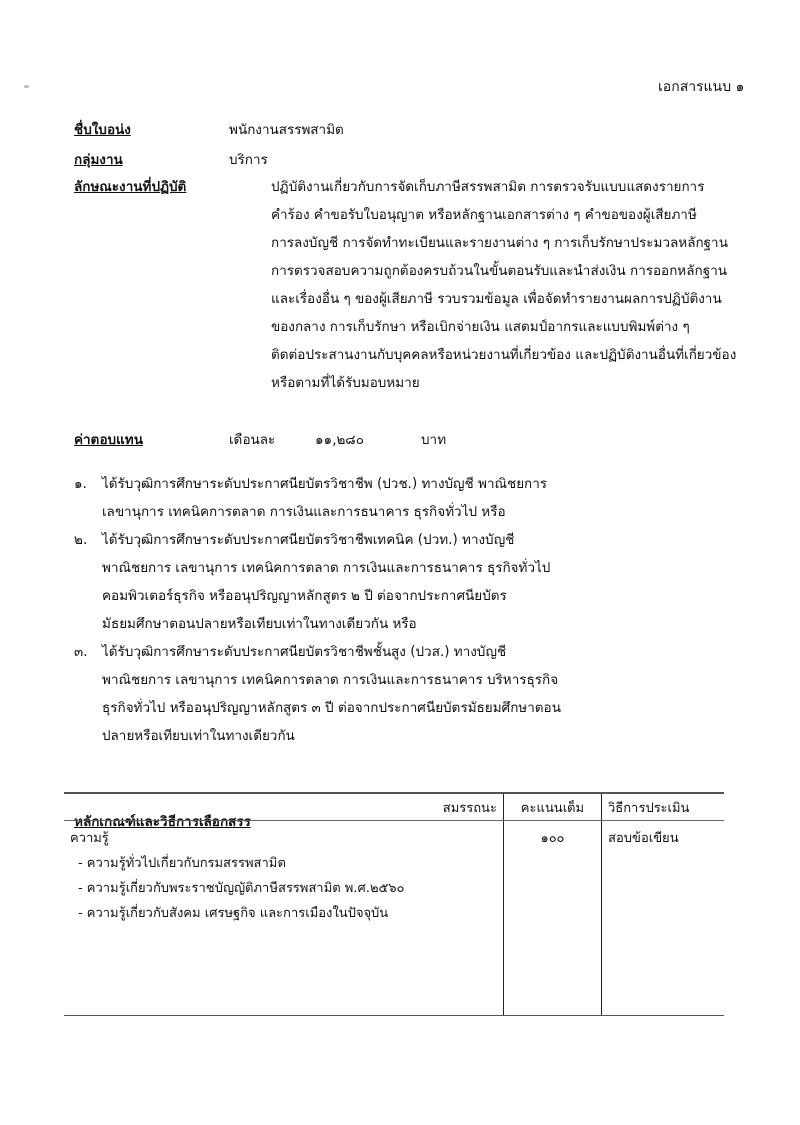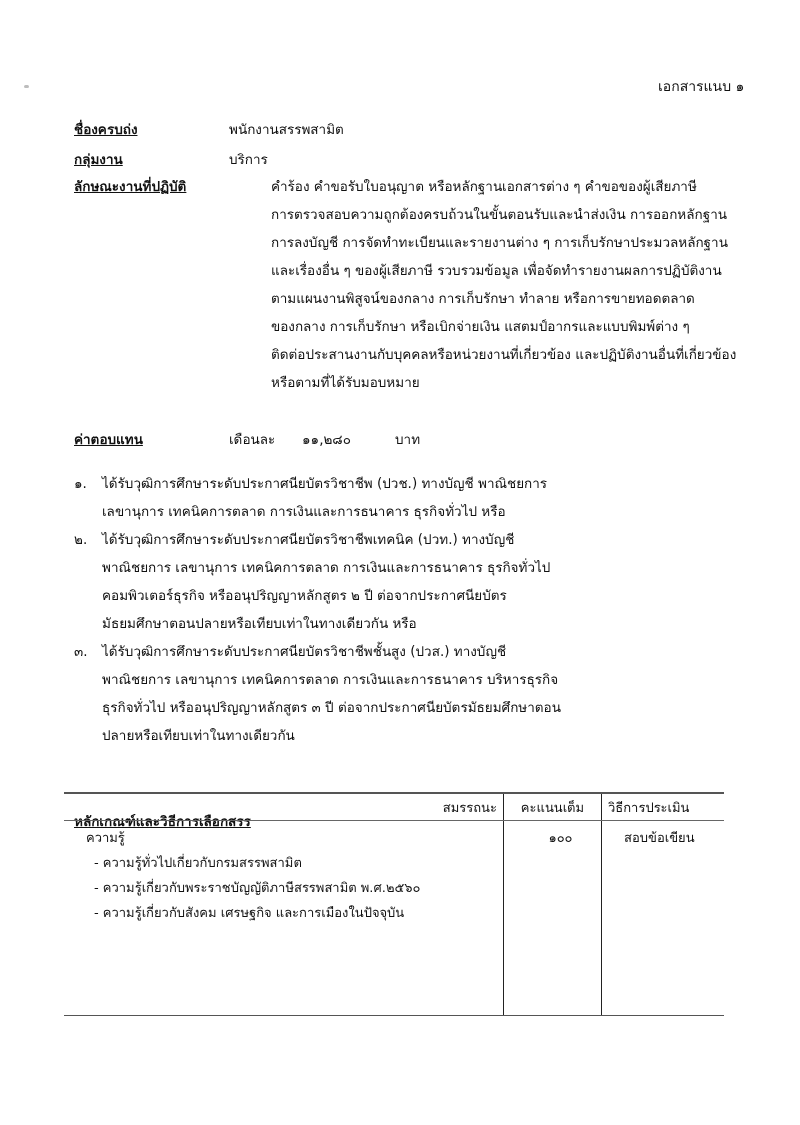--- a/index.html
+++ b/index.html
@@ -51,21 +51,21 @@
     .value {
       flex: 1;
     }
     .lines .ln {
       height: 28px;
       line-height: 28px;
       white-space: nowrap;
     }
     .compensation {
       display: flex;
-      gap: 3px;
+      gap: 16px;
       align-items: flex-end;
     }
     .compensation span { display: inline-block; }
     .comp-prefix { width: 70px; }
     .comp-amount { width: 90px; }
     .qual-item { margin-bottom: 0; }
     .qual-item .ln { padding-left: 28px; }
     .qual-item .ln.first { padding-left: 0; }
     .qual-num { display: inline-block; width: 28px; }
 
@@ -106,51 +106,50 @@
     }
     .criteria-table .c3 {
       width: 110px;
       text-align: left;
       border-left: 1px solid #222;
     }
     .comp-line {
       height: 25px;
       line-height: 25px;
       white-space: nowrap;
-      margin-left: 16px;
     }
     .comp-sub { padding-left: 8px; }
   </style>
 </head>
 <body>
 
 <div class="page">
 
   <div class="scan-dot"></div>
 
   <div class="header-attach">เอกสารแนบ ๑</div>
 
   <div class="row" style="top:118px;">
-    <div class="label">ชื่องครบถ่ง</div>
+    <div class="label">ชื่บใบอน่ง</div>
     <div class="value">พนักงานสรรพสามิต</div>
   </div>
 
   <div class="row" style="top:148px;">
     <div class="label">กลุ่มงาน</div>
     <div class="value">บริการ</div>
   </div>
 
   <div class="row" style="top:172px;gap:42px;">
     <div class="label" style="line-height:28px;">ลักษณะงานที่ปฏิบัติ</div>
     <div class="value lines">
+      <div class="ln">ปฏิบัติงานเกี่ยวกับการจัดเก็บภาษีสรรพสามิต  การตรวจรับแบบแสดงรายการ</div>
       <div class="ln">คำร้อง  คำขอรับใบอนุญาต  หรือหลักฐานเอกสารต่าง ๆ คำขอของผู้เสียภาษี</div>
+      <div class="ln">การลงบัญชี  การจัดทำทะเบียนและรายงานต่าง ๆ  การเก็บรักษาประมวลหลักฐาน</div>
       <div class="ln">การตรวจสอบความถูกต้องครบถ้วนในขั้นตอนรับและนำส่งเงิน  การออกหลักฐาน</div>
-      <div class="ln">การลงบัญชี  การจัดทำทะเบียนและรายงานต่าง ๆ  การเก็บรักษาประมวลหลักฐาน</div>
       <div class="ln">และเรื่องอื่น ๆ ของผู้เสียภาษี  รวบรวมข้อมูล  เพื่อจัดทำรายงานผลการปฏิบัติงาน</div>
-      <div class="ln">ตามแผนงานพิสูจน์ของกลาง  การเก็บรักษา  ทำลาย  หรือการขายทอดตลาด</div>
       <div class="ln">ของกลาง  การเก็บรักษา  หรือเบิกจ่ายเงิน  แสตมป์อากรและแบบพิมพ์ต่าง ๆ</div>
       <div class="ln">ติดต่อประสานงานกับบุคคลหรือหน่วยงานที่เกี่ยวข้อง  และปฏิบัติงานอื่นที่เกี่ยวข้อง</div>
       <div class="ln">หรือตามที่ได้รับมอบหมาย</div>
     </div>
   </div>
 
   <div class="row" style="top:428px;">
     <div class="label">ค่าตอบแทน</div>
     <div class="value compensation">
       <span class="comp-prefix">เดือนละ</span>

